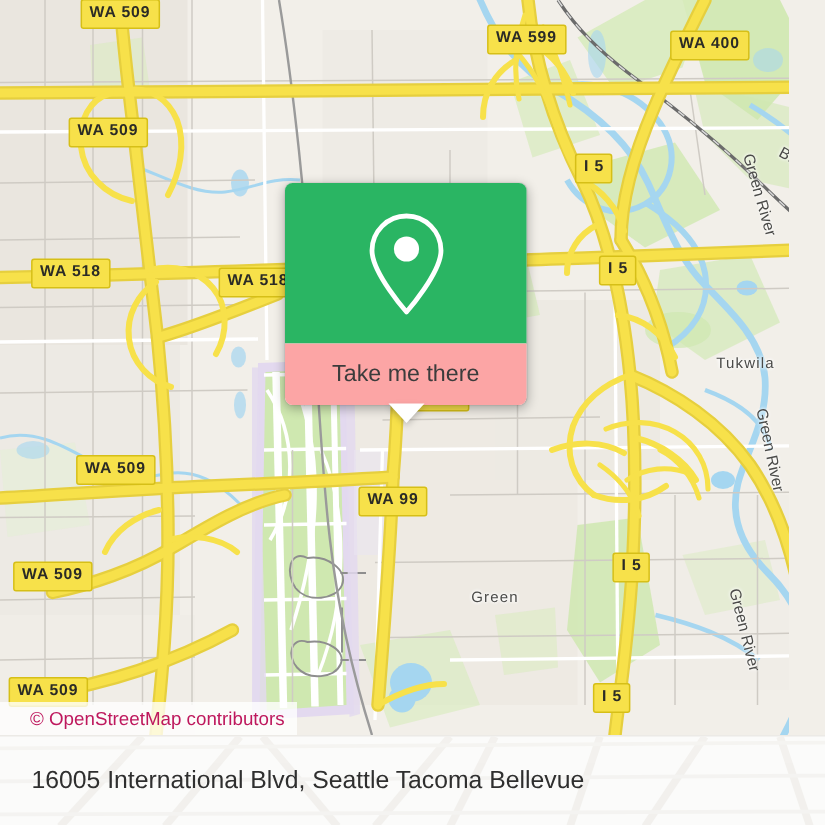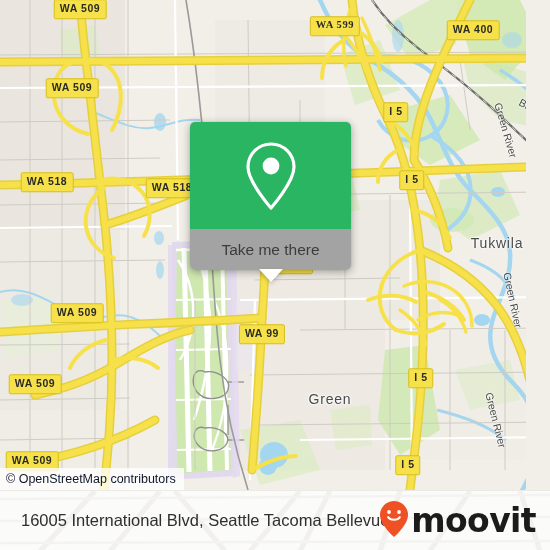--- a/index.html
+++ b/index.html
@@ -40,45 +40,45 @@
     padding: 3px 5px 4px 5px;
     white-space: nowrap;
     font-family: "Liberation Sans", sans-serif;
     transform: translate(-50%, -50%);
   }
 
   
   .place-label {
     position: absolute;
     color: #4a4a48;
-    font-size: 14px;
+    font-size: 10px;
     letter-spacing: 0.8px;
     white-space: nowrap;
     transform: translate(-50%, -50%);
     text-shadow: 0 0 3px #fff, 0 0 3px #fff, 0 0 2px #fff;
     font-family: "Liberation Sans", sans-serif;
   }
   .water-label {
     position: absolute;
     color: #4a4a48;
     font-size: 10.5px;
     white-space: nowrap;
     font-family: "Liberation Sans", sans-serif;
     text-shadow: 0 0 3px #fff, 0 0 2px #fff;
   }
 
   
   #osm-attribution {
     position: absolute;
     left: 0; bottom: 0;
     height: 22px;
-    padding: 0 8px 0 6px;
+    padding: 0 8px 0 20px;
     display: flex; align-items: center;
     background: rgba(255,255,255,0.78);
-    color: #0f172a;
+    color: #be185d;
     font-size: 12.5px;
     font-family: "Liberation Sans", sans-serif;
     white-space: nowrap;
   }
 
   
   #popup-card {
     position: absolute;
     left: 190px; top: 122px;
     width: 161px;
@@ -92,21 +92,21 @@
     height: 107px;
     background: #2ab563;
     border-radius: 5px 5px 0 0;
     display: flex;
     align-items: center;
     justify-content: center;
   }
   #popup-pin-icon svg { display: block; }
   #popup-action {
     height: 41px;
-    background: #a3a3a3;
+    background: #fca5a5;
     border-radius: 0 0 5px 5px;
     display: flex;
     align-items: center;
     justify-content: center;
     color: #3c3c3c;
     font-size: 15.5px;
     font-family: "Liberation Sans", sans-serif;
     cursor: pointer;
     position: relative;
   }
@@ -357,21 +357,21 @@
         <g fill="none" stroke="#f7e14a" stroke-width="3.4" stroke-linecap="round">
           <path d="M404,286 C418,280 436,280 450,288 C464,296 472,310 472,326"></path>
           <path d="M418,320 C430,312 446,310 460,316"></path>
           <path d="M400,310 C412,318 422,330 426,344"></path>
           <path d="M440,300 C452,306 462,318 466,332"></path>
         </g>
       </g>
     </svg>
 
     <div class="shield" style="left:80px;  top:9px;">WA 509</div>
-    <div class="shield" style="left:335px; top:26px;font-family:Liberation Serif, serif;">WA 599</div>
+    <div class="shield" style="left:351px; top:26px;">WA 599</div>
     <div class="shield" style="left:473px; top:30px;">WA 400</div>
     <div class="shield" style="left:72px;  top:88px;">WA 509</div>
     <div class="shield" style="left:396px; top:112px;">I 5</div>
     <div class="shield" style="left:47px;  top:182px;">WA 518</div>
     <div class="shield" style="left:172px; top:188px;">WA 518</div>
     <div class="shield" style="left:412px; top:180px;">I 5</div>
     <div class="shield" style="left:77px;  top:313px;">WA 509</div>
     <div class="shield" style="left:262px; top:334px;">WA 99</div>
     <div class="shield" style="left:290px; top:264px; z-index:1;">WA 99</div>
     <div class="shield" style="left:421px; top:378px;">I 5</div>
@@ -423,26 +423,15 @@
       </g>
       <g stroke="#eceae5" stroke-width="2.5" fill="none">
         <path d="M0,30 L550,26"></path>
         <path d="M0,8 L550,4"></path>
         <path d="M0,52 L550,50"></path>
       </g>
     </svg>
 
     <div id="footer-address">16005 International Blvd, Seattle Tacoma Bellevue</div>
 
-    <div id="moovit-logo">
-      <span>
-        <svg width="30" height="38" viewBox="0 0 30 38" xmlns="http://www.w3.org/2000/svg">
-          <path d="M15 1 C7.3 1 1 7.3 1 15 C1 25 15 37 15 37 C15 37 29 25 29 15 C29 7.3 22.7 1 15 1 Z" fill="#ef5125"></path>
-          <circle cx="10" cy="12" r="1.9" fill="#ffffff"></circle>
-          <circle cx="20" cy="12" r="1.9" fill="#ffffff"></circle>
-          <path d="M9.2 17.2 C11.2 20.6 18.8 20.6 20.8 17.2" stroke="#ffffff" stroke-width="2.1" fill="none" stroke-linecap="round"></path>
-        </svg>
-      </span>
-      <span id="moovit-wordmark">moovit</span>
-    </div>
   </div>
 
 </div>
 
 </body></html>

